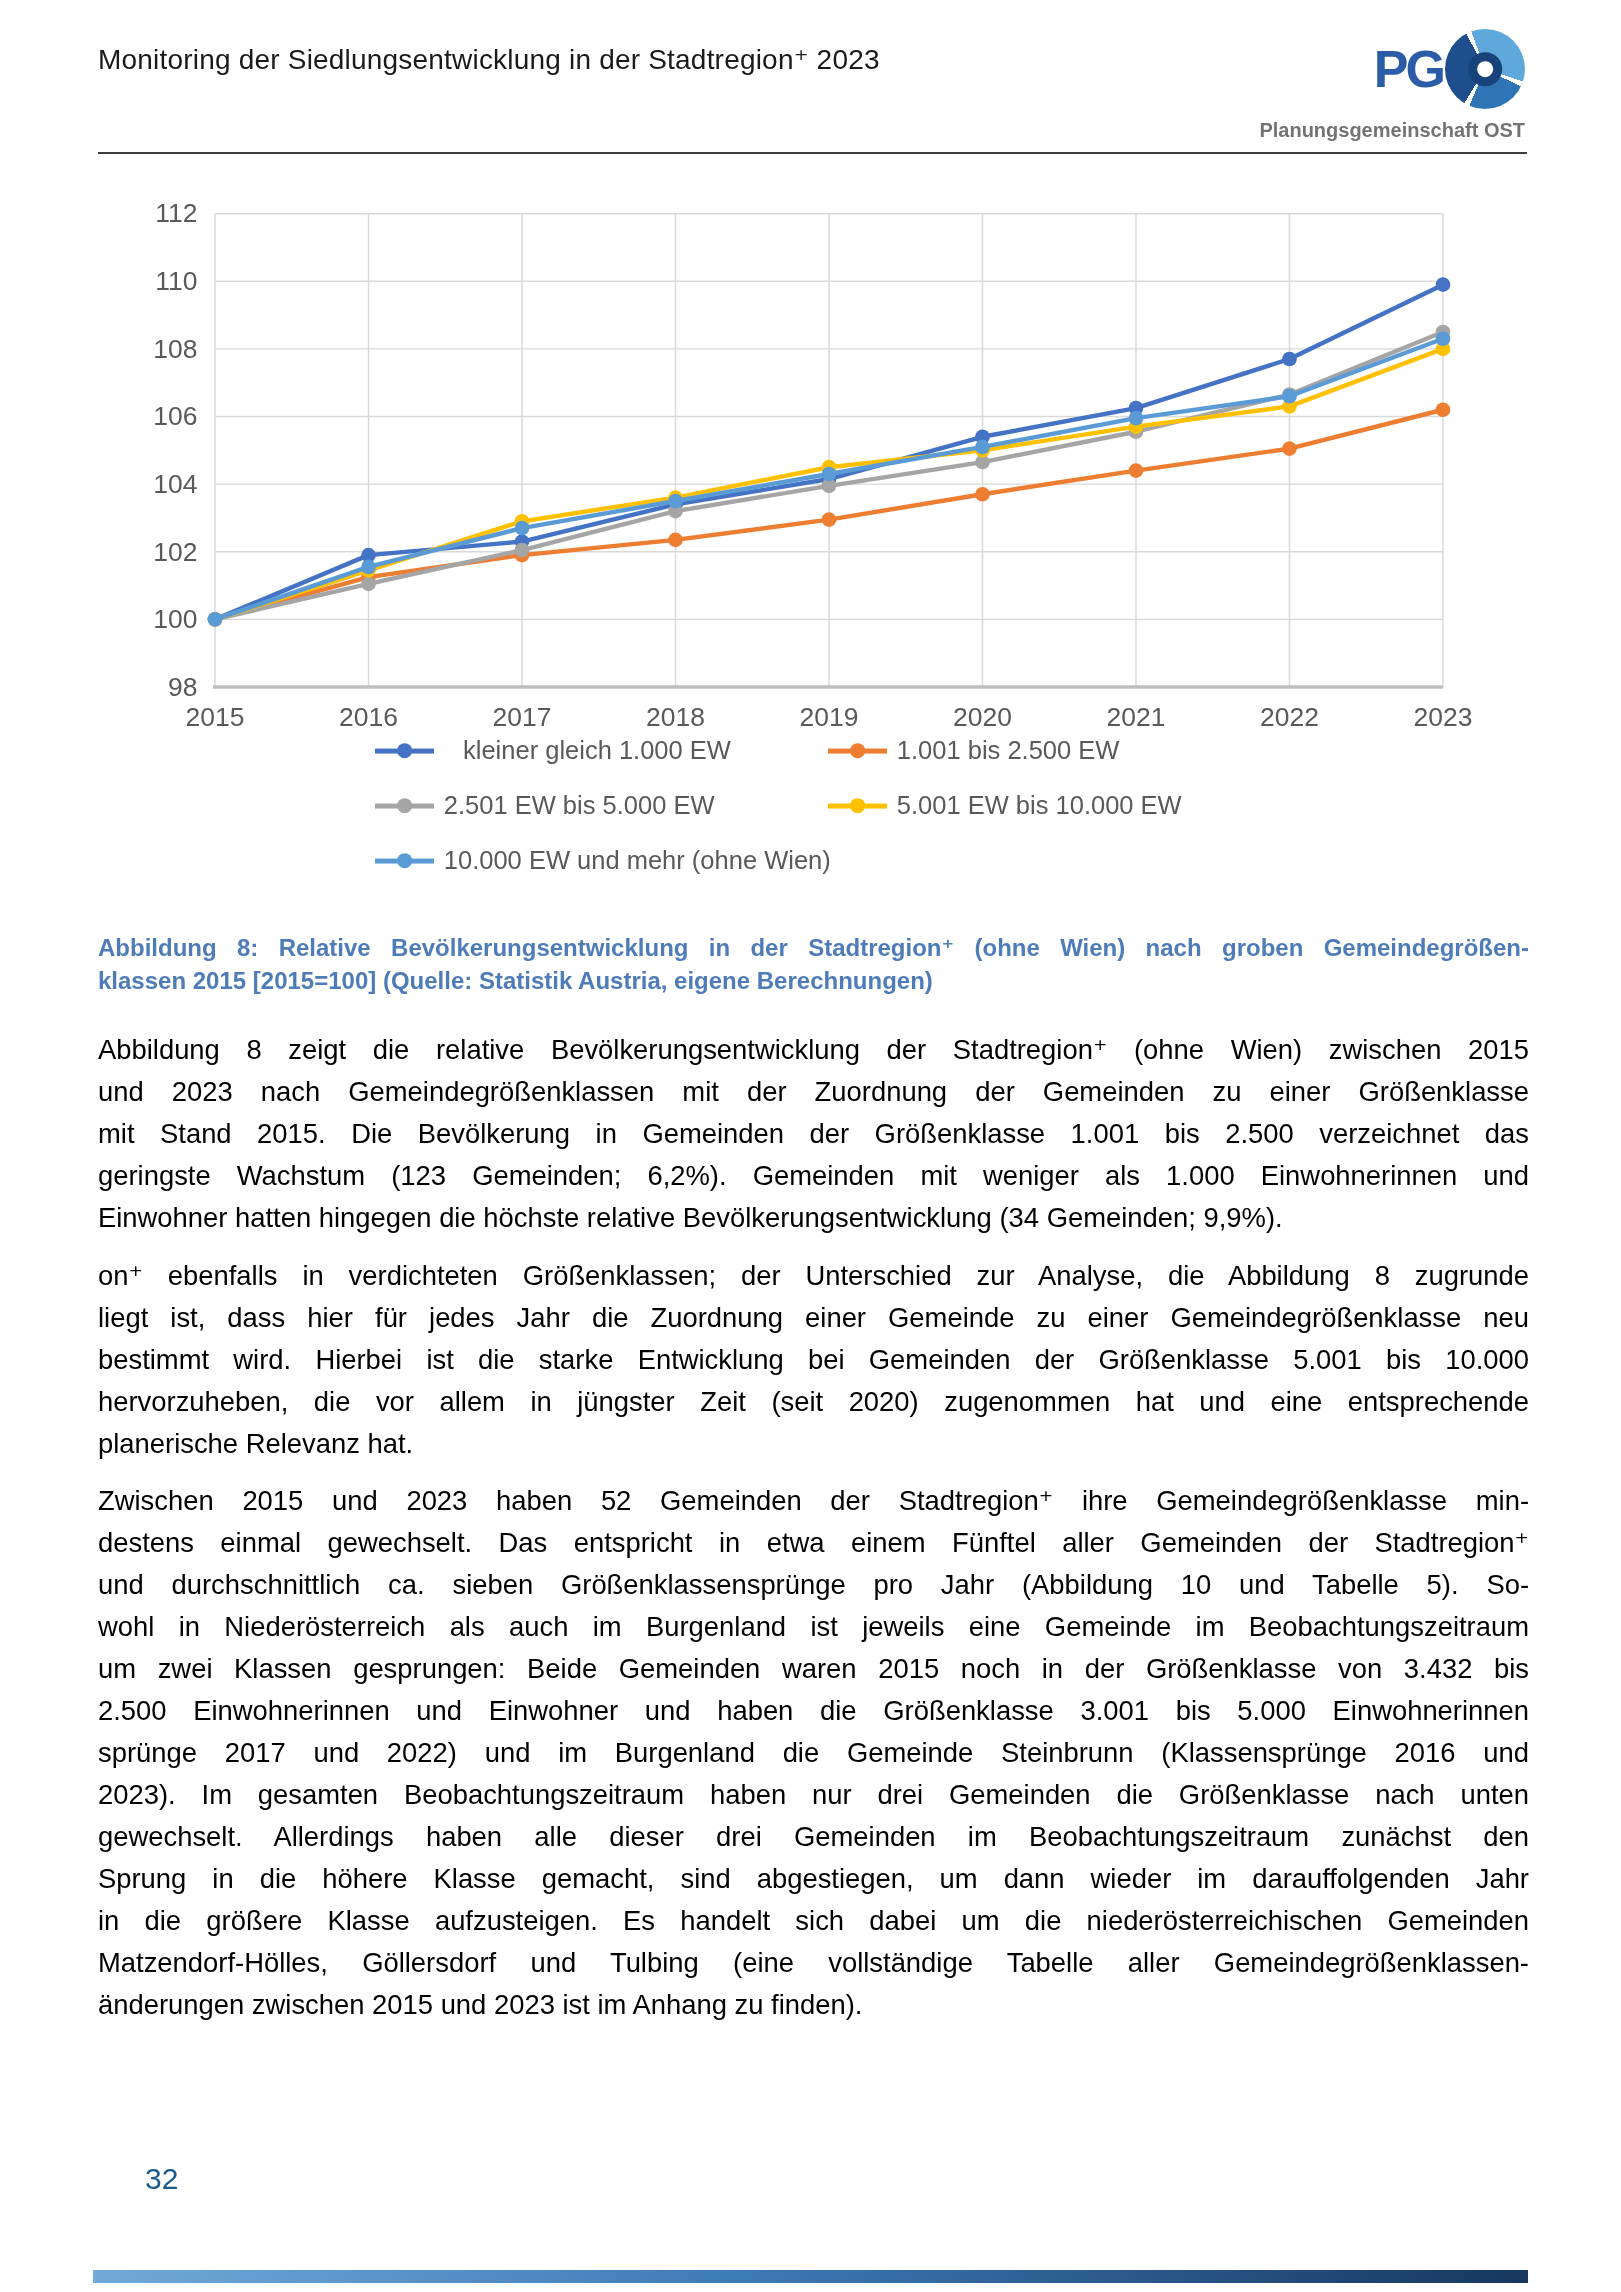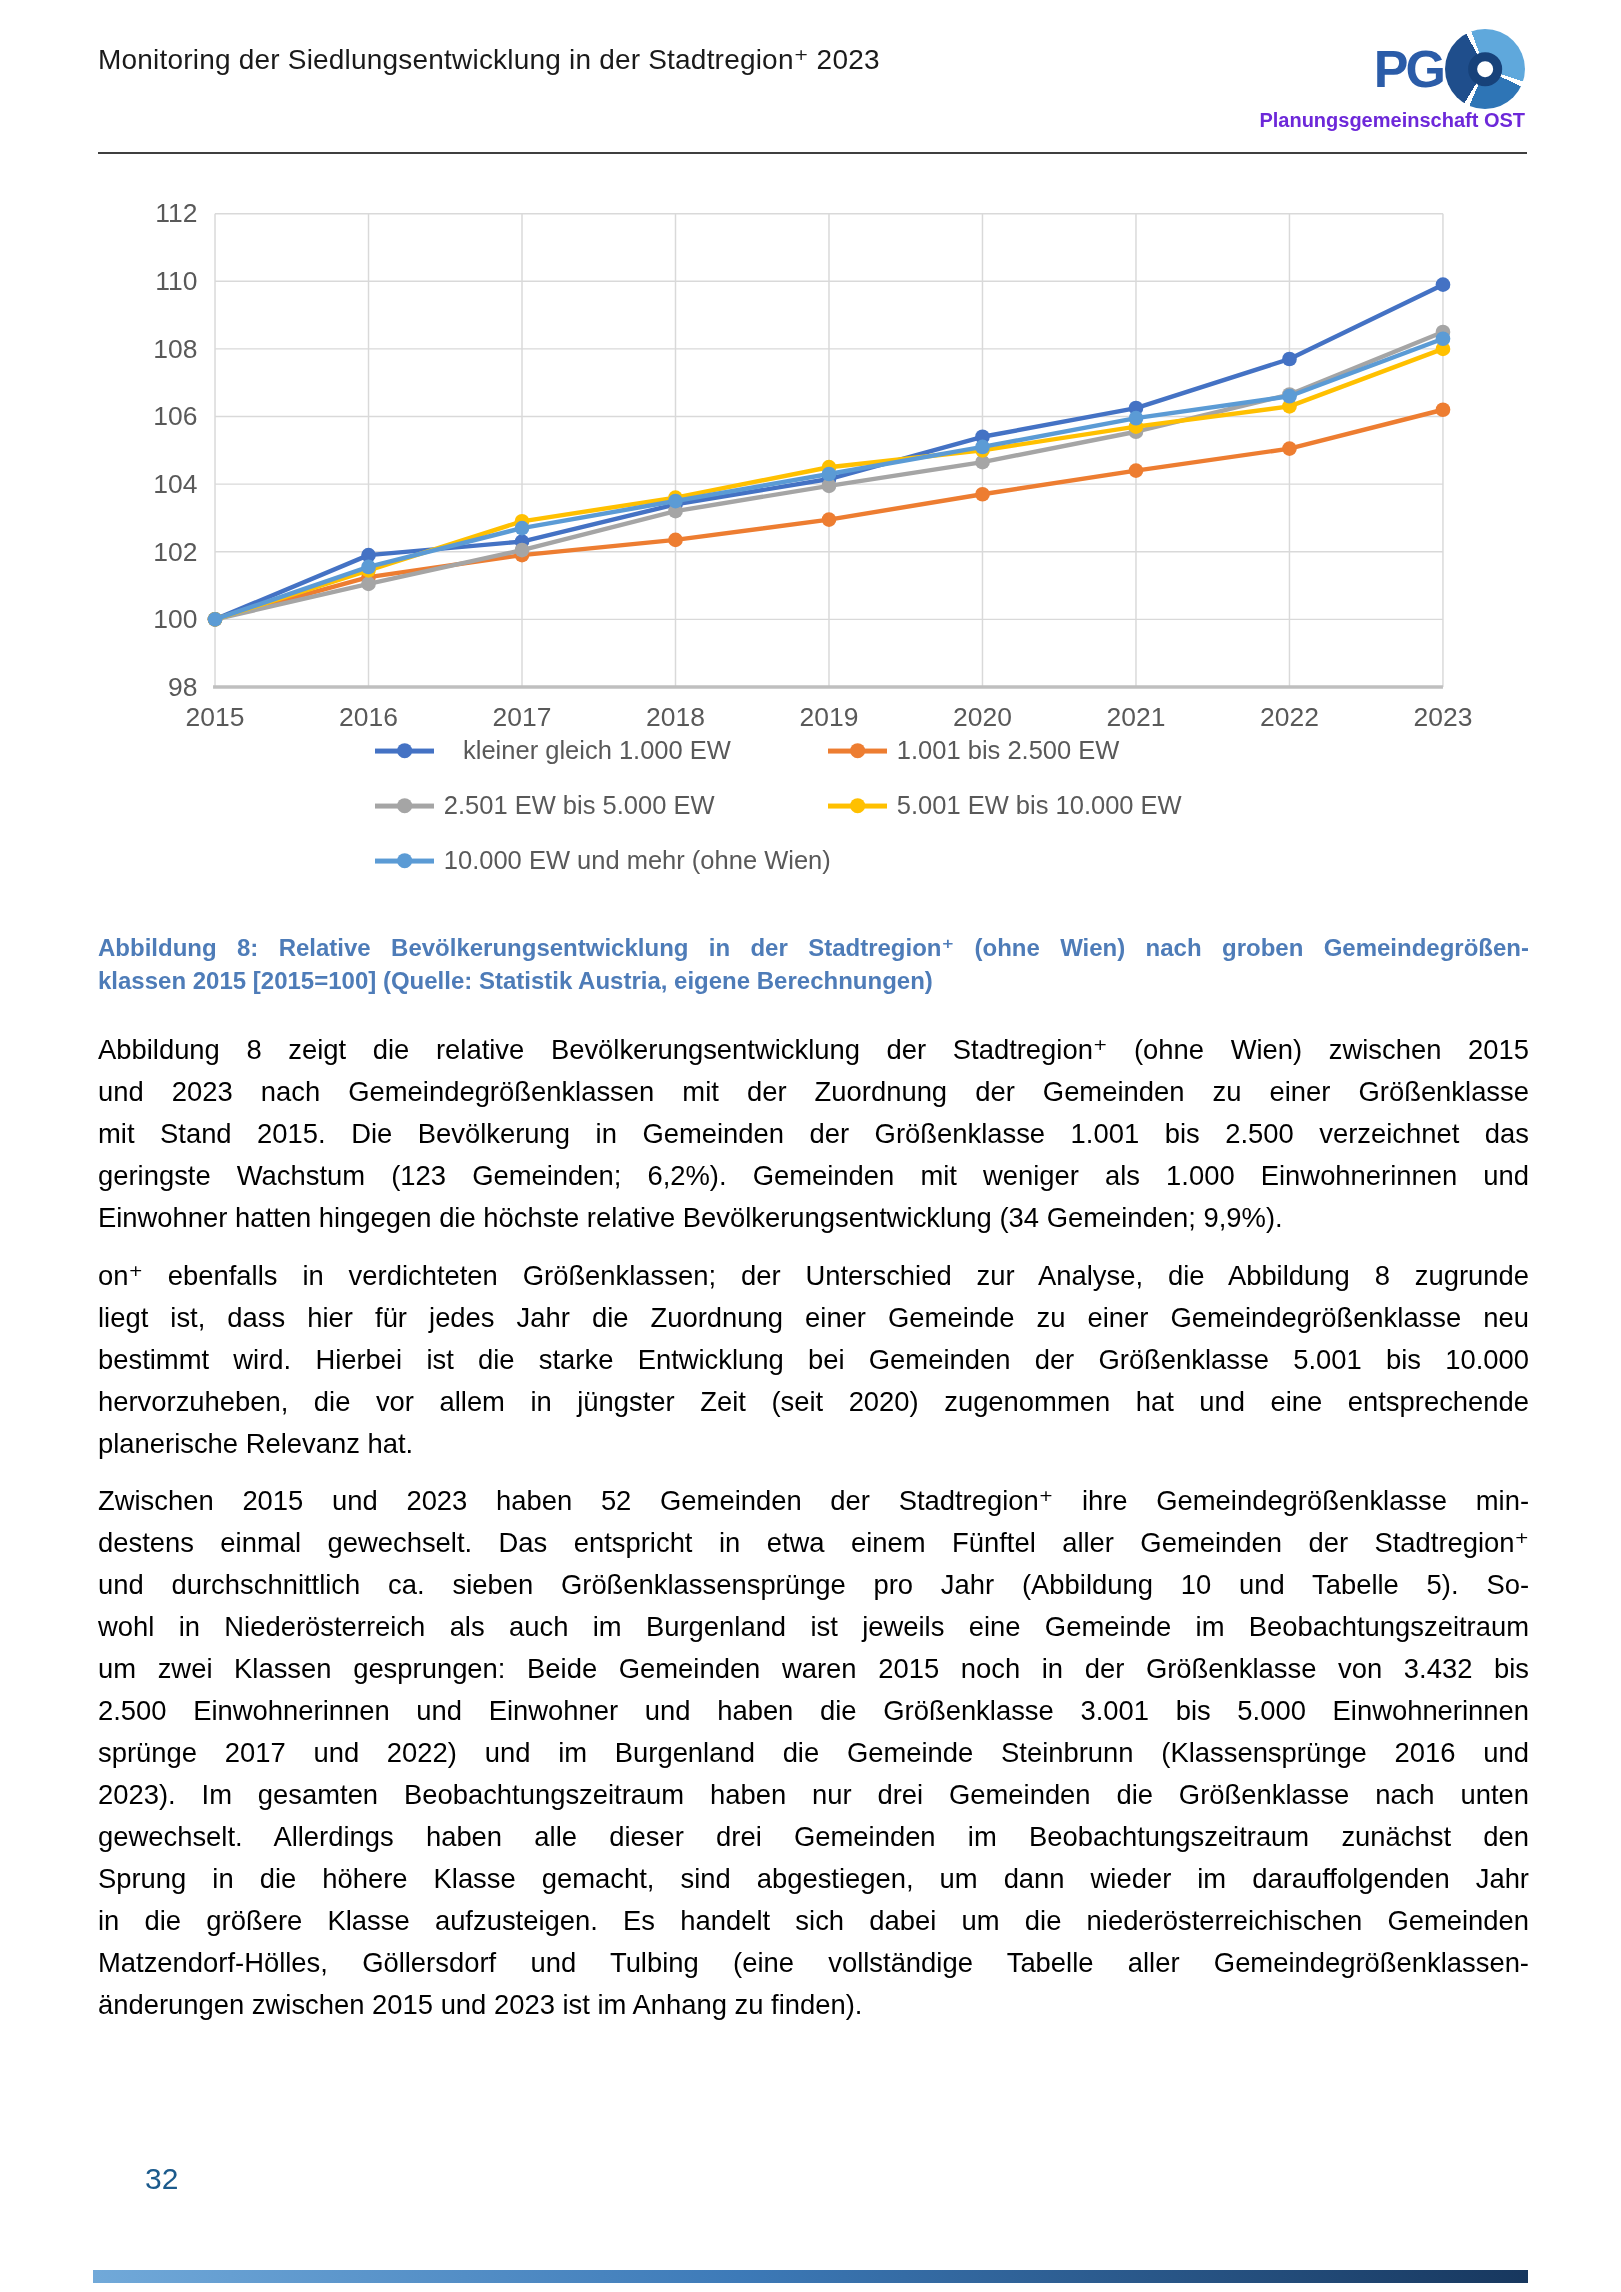--- a/index.html
+++ b/index.html
@@ -12,21 +12,21 @@
   .logo{position:absolute;top:29px;right:96px;width:267px;text-align:right;}
   .logo-row{display:flex;align-items:center;justify-content:flex-end;gap:2px;}
   .logo-pg{font-size:52px;font-weight:bold;color:#2b5ca8;letter-spacing:-2.9px;line-height:78px;}
   .logo-o{position:relative;width:80px;height:80px;border-radius:50%;
      background:conic-gradient(from 0deg,
        #5fa8dc 0deg 108deg, #ffffff 108deg 116deg,
        #2e75b6 116deg 203deg, #ffffff 203deg 211deg,
        #1f4e8c 211deg 332deg, #ffffff 332deg 340deg, #5fa8dc 340deg 360deg);}
   .logo-o::after{content:"";position:absolute;left:50%;top:50%;width:15.7px;height:15.7px;
      background:#fff;border:9.8px solid #17427a;border-radius:50%;transform:translate(-50%,-50%);}
-  .logo-sub{font-size:20px;font-weight:bold;color:#6d28d9;margin-top:0;}
+  .logo-sub{font-size:20px;font-weight:bold;color:#737373;margin-top:10px;}
 
   
   #chart{position:absolute;left:118px;top:186px;width:1372px;height:559px;}
   #chart text{font-family:"Liberation Sans","DejaVu Sans",sans-serif;fill:#595959;font-size:27px;}
   #chart .ytick{text-anchor:end;}
   #chart .xtick{text-anchor:middle;}
 
   
   .lgd-item{position:absolute;display:flex;align-items:center;gap:9.8px;height:27.4px;}
   .lgd-label{font-size:25.5px;color:#595959;white-space:nowrap;}

